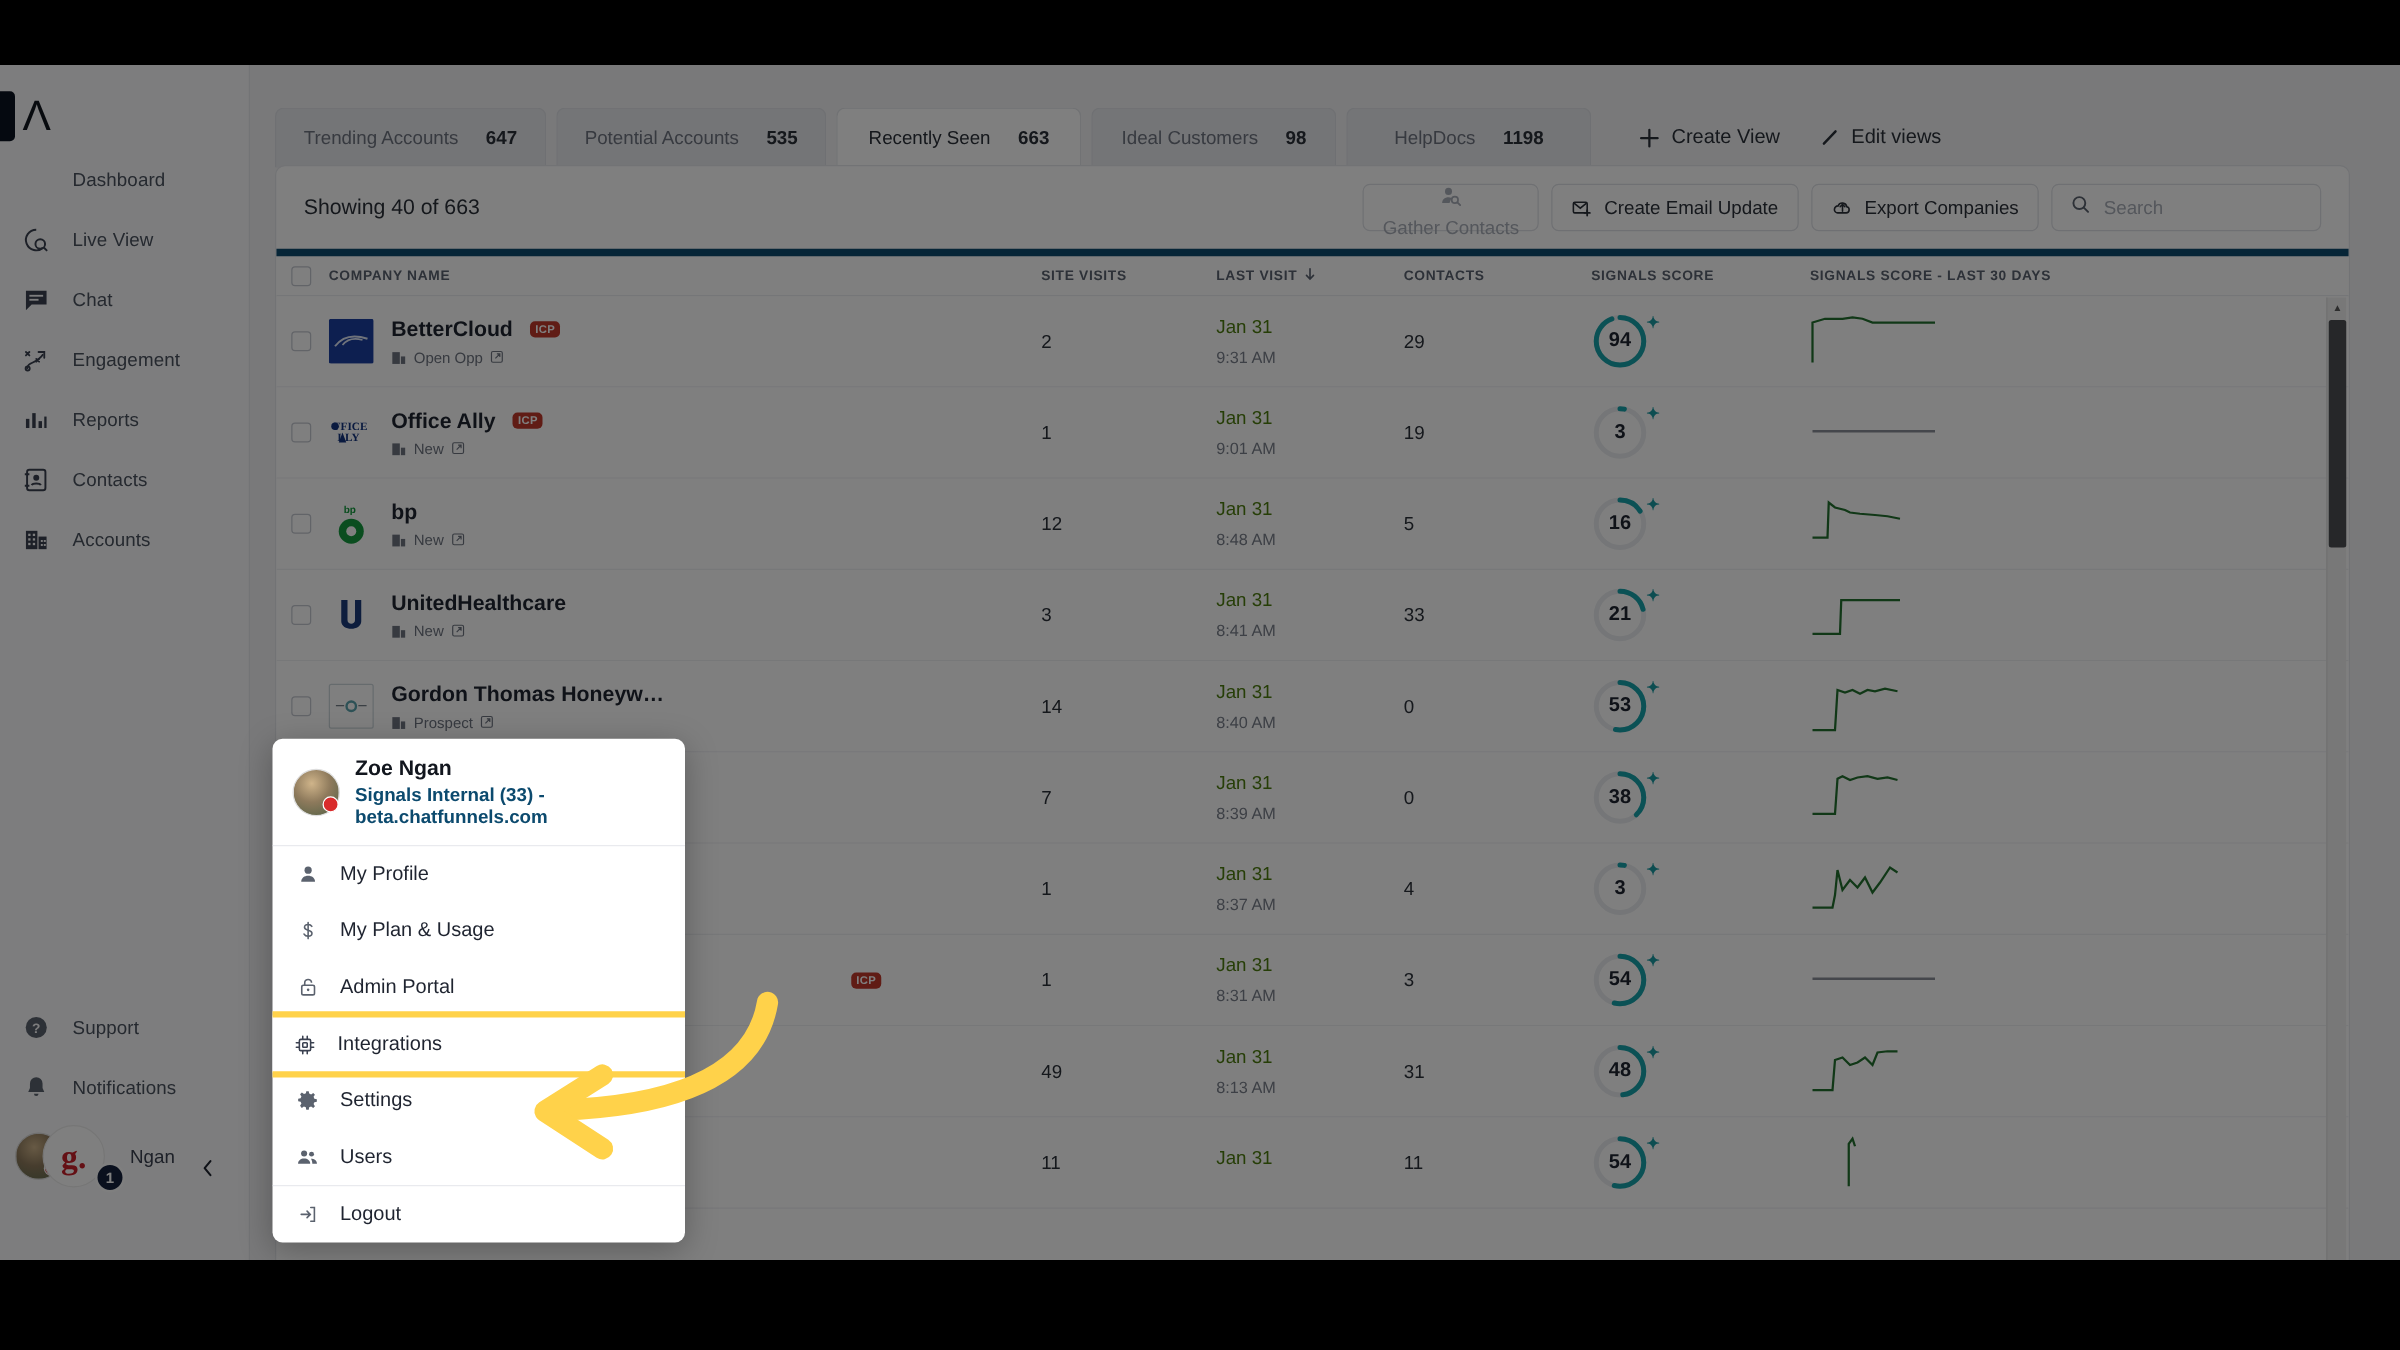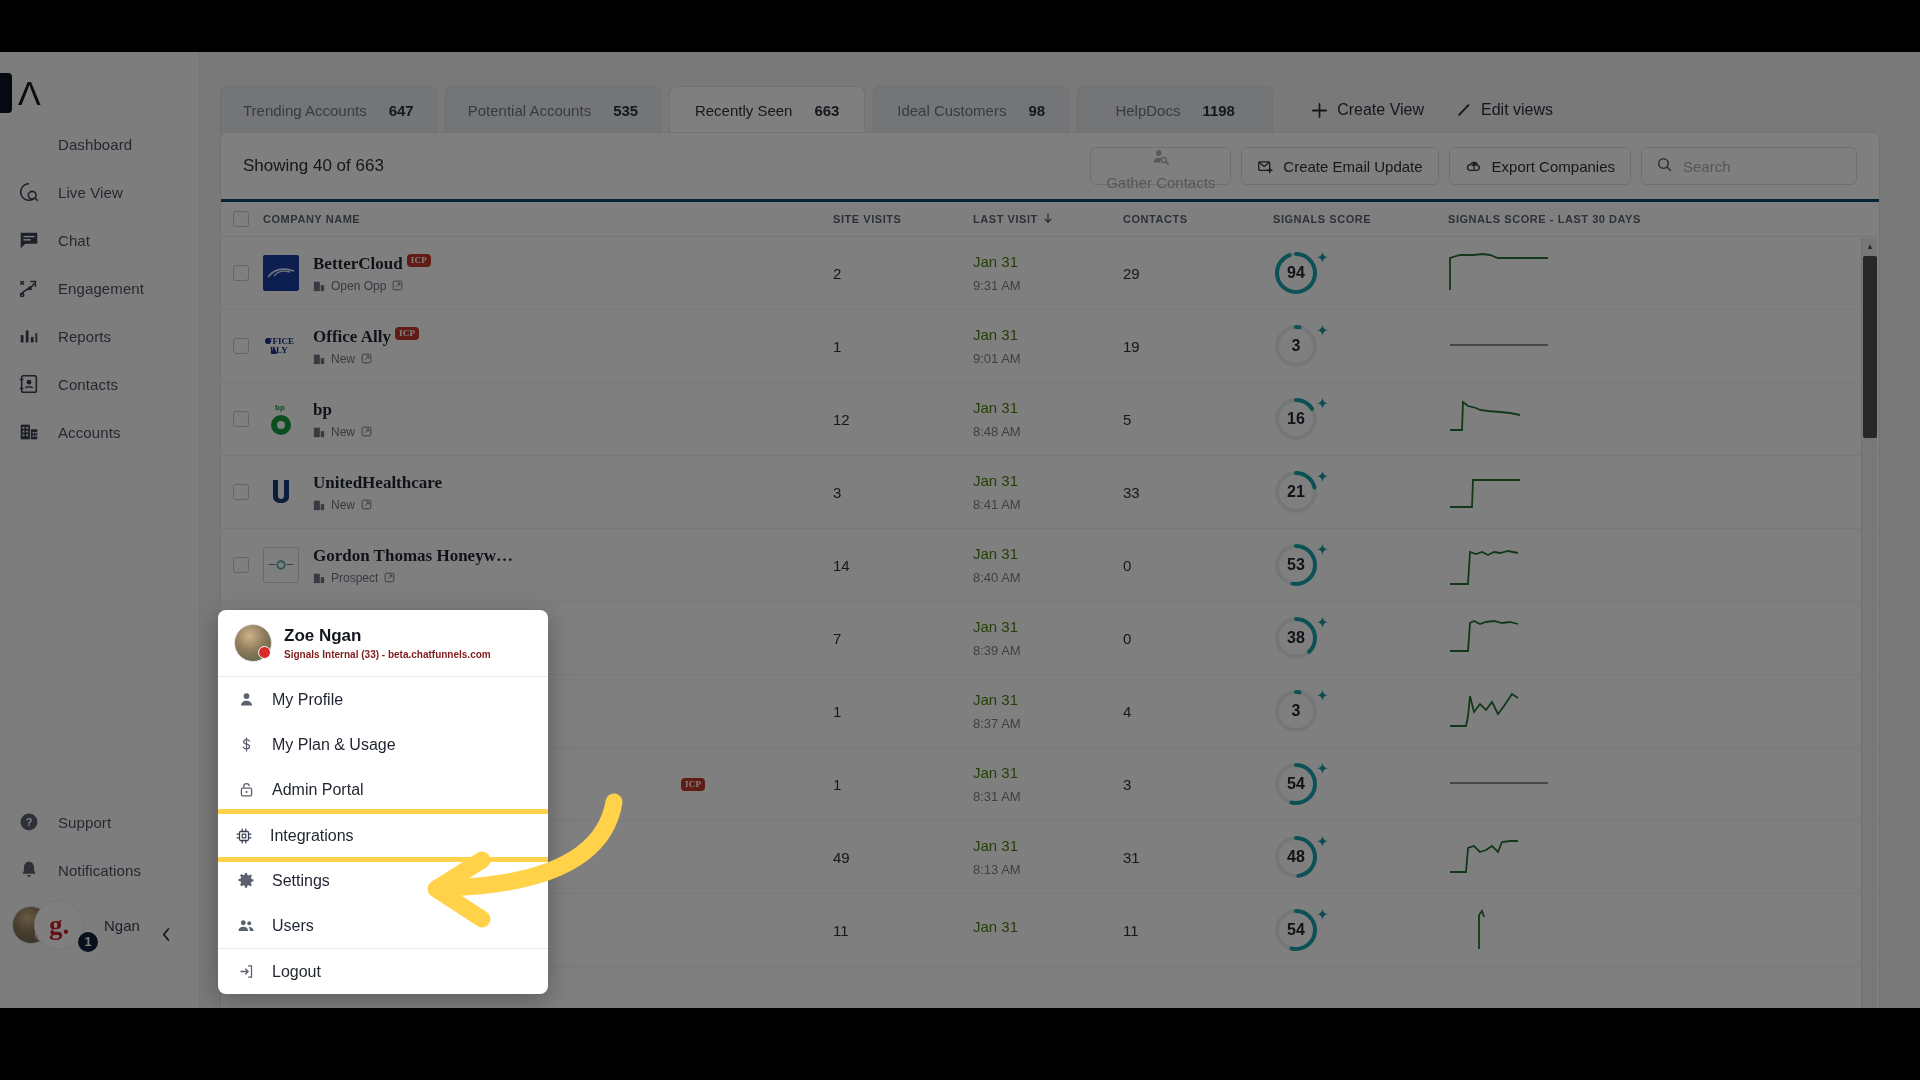--- a/index.html
+++ b/index.html
@@ -180,21 +180,21 @@
   }
   .search-box input {
     border: none; outline: none; font-size: 15px; color: #2b3039;
     width: 100%; background: transparent;
     font-family: "Liberation Sans", sans-serif;
   }
   .search-box input::placeholder { color: #a9aeb8; }
 
   
   .thead {
-    height: 38px; border-top: 3px solid #0c4a6e; border-bottom: 1px solid #ebedf0;
+    height: 38px; border-top: 6px solid #0c4a6e; border-bottom: 1px solid #ebedf0;
     display: flex; align-items: center; background: #fff;
   }
   .th {
     font-size: 11px; font-weight: 700; letter-spacing: .55px;
     color: #5a6270; text-transform: uppercase;
     display: flex; align-items: center; gap: 5px;
   }
   .cb {
     width: 16px; height: 16px; border: 1px solid #c4c8d0;
     border-radius: 3px; background: #fff; flex: 0 0 16px; cursor: pointer;
@@ -212,21 +212,21 @@
     height: 73px; display: flex; align-items: center;
     border-bottom: 1px solid #eff0f3; background: #fff;
   }
   .co-logo {
     width: 36px; height: 36px; flex: 0 0 36px;
     display: flex; align-items: center; justify-content: center;
     overflow: hidden; border-radius: 2px; margin-right: 14px;
   }
   .co-block { display: flex; align-items: center; }
   .co-text { display: flex; flex-direction: column; gap: 5px; }
-  .co-name-line { display: flex; align-items: flex-start; gap: 4px; font-family: Liberation Serif, serif; }
+  .co-name-line { display: flex; align-items: center; gap: 14px; }
   .co-name { font-size: 17px; font-weight: 700; color: #1f2430; white-space: nowrap; }
   .icp {
     background: #c0392b; color: #fff; font-size: 9px; font-weight: 700;
     border-radius: 4px; padding: 2px 4px; line-height: 1; letter-spacing: .3px;
   }
   .co-sub { display: flex; align-items: center; gap: 6px; font-size: 12px; color: #6e7480; }
   .cell-num { font-size: 15px; color: #2b3039; }
   .cell-date { display: flex; flex-direction: column; gap: 8px; }
   .cell-date .d1 { font-size: 15px; color: #4d7c0f; }
   .cell-date .d2 { font-size: 13px; color: #7b818c; }
@@ -278,21 +278,21 @@
     background: radial-gradient(circle at 40% 30%, #cfb48a 0%, #8e7a5c 45%, #4e5f43 100%);
     position: relative; flex: 0 0 38px; border: 1px solid #ddd;
   }
   .dd-avatar::after {
     content: ""; position: absolute; right: 0px; bottom: 2px;
     width: 11px; height: 11px; border-radius: 50%;
     background: #d92b2b; border: 1px solid #fff;
   }
   .dd-who { display: flex; flex-direction: column; gap: 3px; }
   .dd-name { font-size: 17px; font-weight: 700; color: #12161e; }
-  .dd-org  { font-size: 10px; font-weight: 700; color: #7f1d1d; }
+  .dd-org  { font-size: 15px; font-weight: 700; color: #0c4a6e; }
   .dd-sep { height: 1px; background: #e9eaee; margin: 0; }
   .dd-item {
     display: flex; align-items: center; gap: 16px;
     height: 45px; padding: 0 18px; cursor: pointer;
     font-size: 16px; color: #1f2430; position: relative; text-align: center;
   }
   .dd-item .dd-ico {
     width: 20px; flex: 0 0 20px; display: flex;
     align-items: center; justify-content: center; color: #5b626e;
   }

